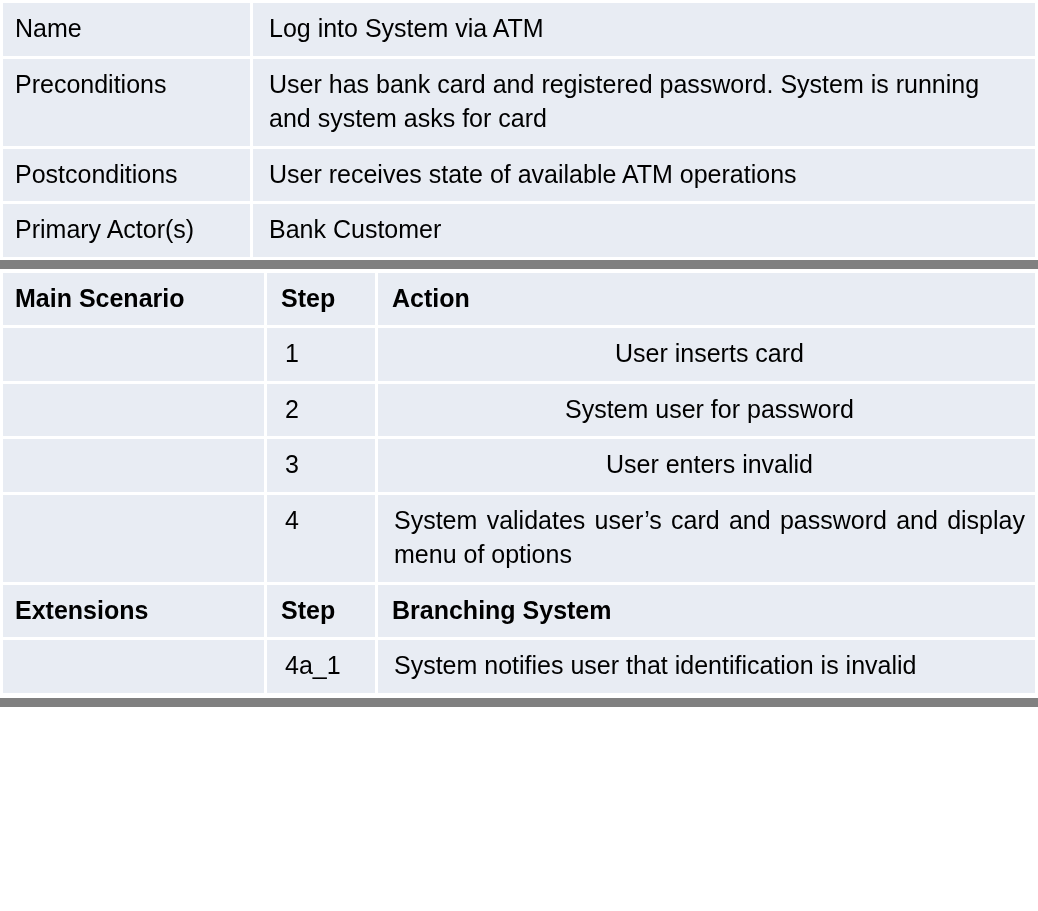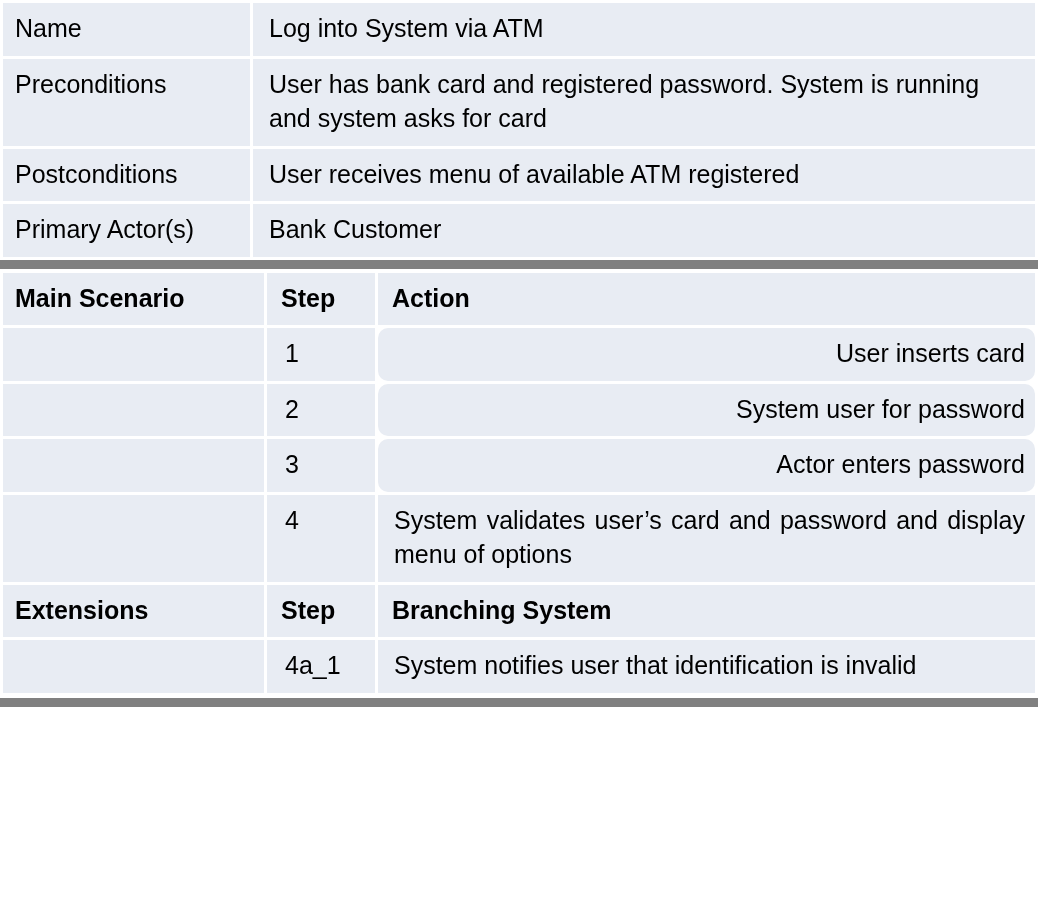--- a/index.html
+++ b/index.html
@@ -76,22 +76,21 @@
   .scenario-table td.step-cell {
     padding-left: 18px;
   }
   .scenario-table td.action-cell {
     padding-left: 16px;
     padding-right: 10px;
     text-align: justify;
     text-justify: inter-word;
   }
   .scenario-table td.action-cell.no-justify {
-    text-align: right;
-    border-radius: 10px;
+    text-align: center;
   }
   .scenario-table td.empty-cell {
     padding: 0;
   }
 
   
 </style>
 </head>
 <body>
 
@@ -106,21 +105,21 @@
       <tr>
         <td class="label-cell">Name</td>
         <td class="value-cell">Log into System via ATM</td>
       </tr>
       <tr>
         <td class="label-cell">Preconditions</td>
         <td class="value-cell">User has bank card and registered password. System is running and system asks for card</td>
       </tr>
       <tr>
         <td class="label-cell">Postconditions</td>
-        <td class="value-cell">User receives menu of available ATM registered</td>
+        <td class="value-cell">User receives state of available ATM operations</td>
       </tr>
       <tr>
         <td class="label-cell">Primary Actor(s)</td>
         <td class="value-cell">Bank Customer</td>
       </tr>
     </tbody>
   </table>
 
   <div class="gray-bar top-sep"></div>
 
@@ -146,21 +145,21 @@
 
       <tr>
         <td class="empty-cell"></td>
         <td class="step-cell">2</td>
         <td class="action-cell no-justify">System user for password</td>
       </tr>
 
       <tr>
         <td class="empty-cell"></td>
         <td class="step-cell">3</td>
-        <td class="action-cell no-justify">Actor enters password</td>
+        <td class="action-cell no-justify">User enters invalid</td>
       </tr>
 
       <tr>
         <td class="empty-cell"></td>
         <td class="step-cell">4</td>
         <td class="action-cell">System validates user’s card and password and display menu of options</td>
       </tr>
 
       <tr>
         <td class="who-cell">Extensions</td>

